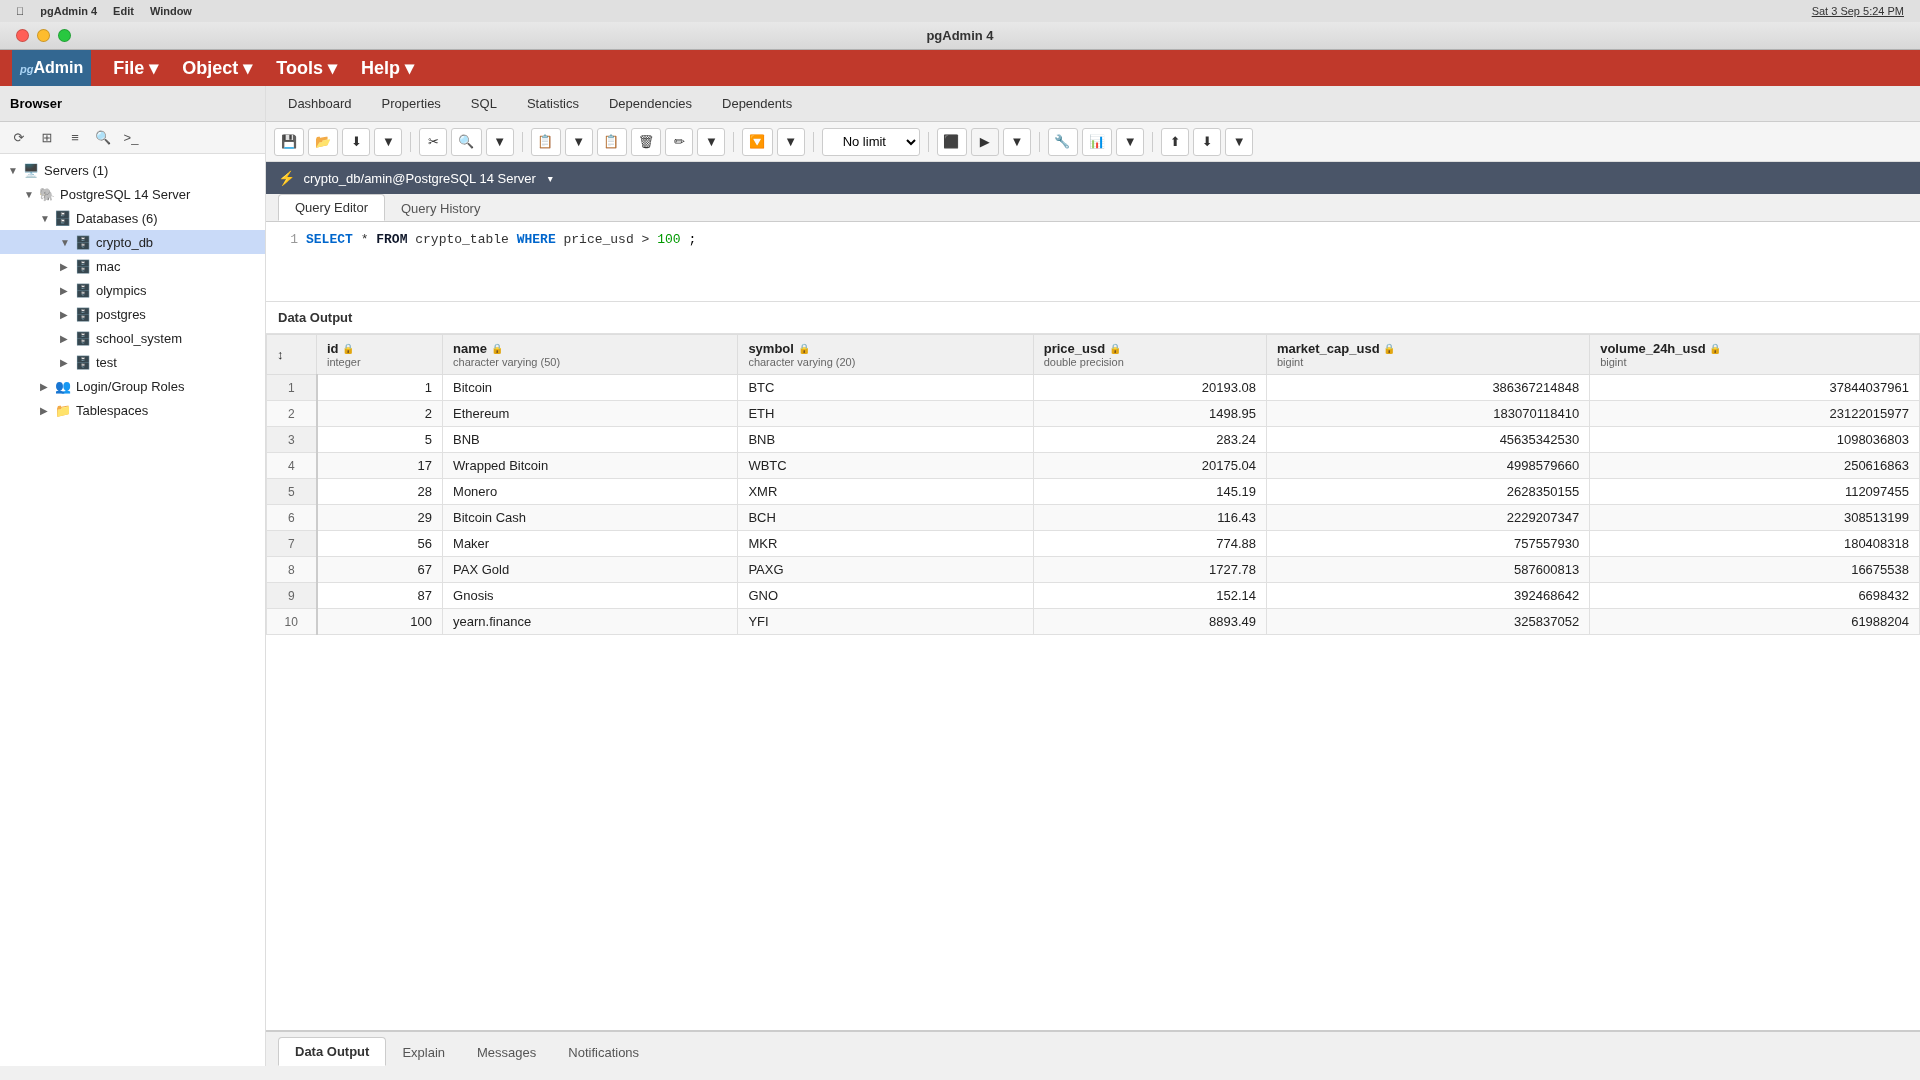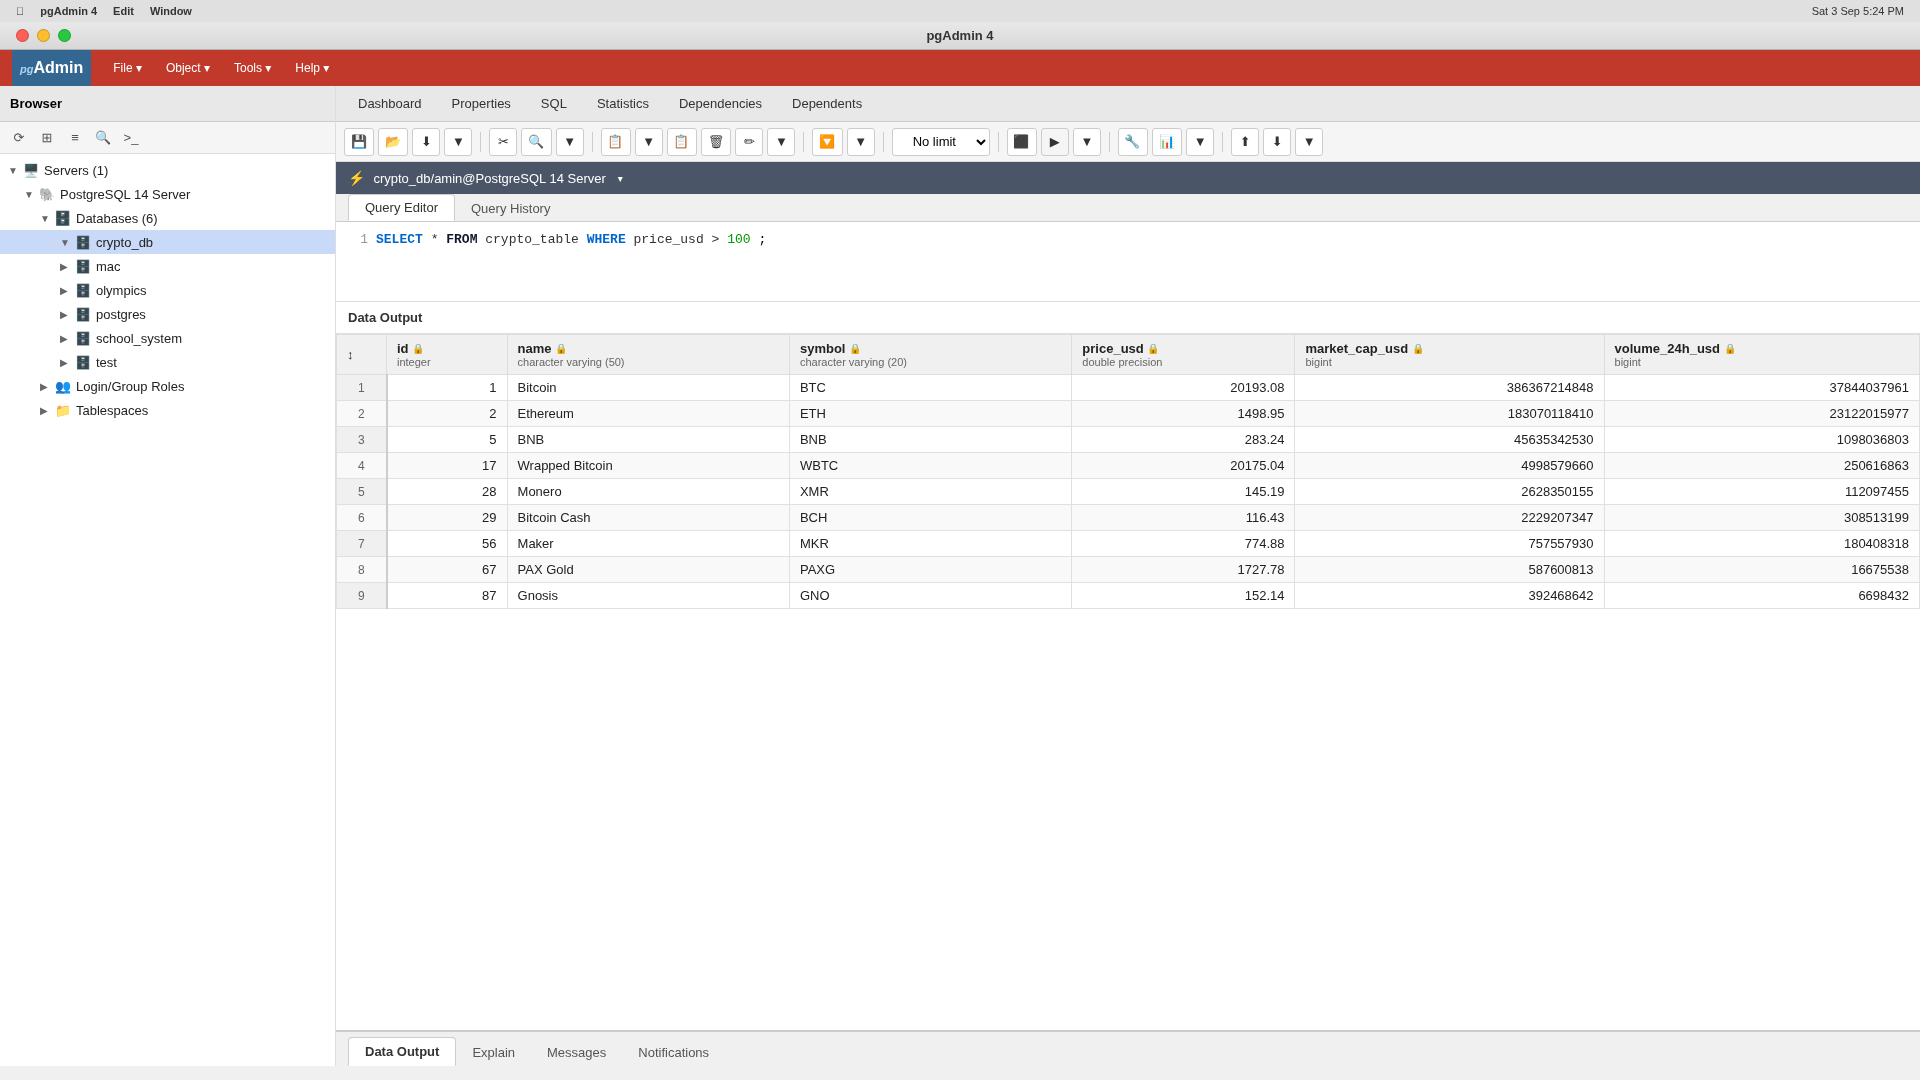--- a/index.html
+++ b/index.html
@@ -55,32 +55,33 @@
       margin-right: 8px;
       background: #336791;
       padding: 12px 8px;
       border-radius: 4px;
     }
     .menubar-item {
       color: white;
       padding: 4px 10px;
       border-radius: 4px;
       cursor: pointer;
-      font-size: 12px;
+      font-size: 18px;
+      font-weight: bold;
     }
 
     
     .main-layout {
       display: flex;
       height: calc(1080px - 28px - 36px - 36px);
     }
 
     
     .sidebar {
-      width: 336px;
+      width: 266px;
       background: white;
       border-right: 1px solid #ddd;
       display: flex;
       flex-direction: column;
       overflow: hidden;
       justify-content: space-between;
     }
     .sidebar-header {
       height: 36px;
       background: #e8e8e8;
@@ -361,21 +362,21 @@
       height: 22px;
       background: #e0e0e0;
       display: flex;
       align-items: center;
       padding: 0 16px;
       font-size: 11px;
       color: #333;
       justify-content: space-between;
     }
     .system-bar-left { display: flex; gap: 16px; align-items: center; font-weight: 600; }
-    .system-bar-right { display: flex; gap: 10px; align-items: flex-start; }
+    .system-bar-right { display: flex; gap: 10px; align-items: flex-start; text-decoration: underline; }
 
     .th-sort-wrapper { display: flex; align-items: center; }
   </style>
 </head>
 <body>
 
 <div class="system-bar">
   <div class="system-bar-left">
     <span></span>
     <span>pgAdmin 4</span>
@@ -697,20 +698,29 @@
   </tr>
             <tr>
     <td class="row-num">9</td>
     <td class="num">87</td>
     <td>Gnosis</td>
     <td>GNO</td>
     <td class="num">152.14</td>
     <td class="num">392468642</td>
     <td class="num">6698432</td>
   </tr>
+            <tr>
+    <td class="row-num">10</td>
+    <td class="num">100</td>
+    <td>yearn.finance</td>
+    <td>YFI</td>
+    <td class="num">8893.49</td>
+    <td class="num">325837052</td>
+    <td class="num">61988204</td>
+  </tr>
           </tbody>
       </table>
     </div>
 
     <div class="bottom-tabs">
       <div class="bottom-tab active">Data Output</div>
       <div class="bottom-tab">Explain</div>
       <div class="bottom-tab">Messages</div>
       <div class="bottom-tab">Notifications</div>
     </div>

